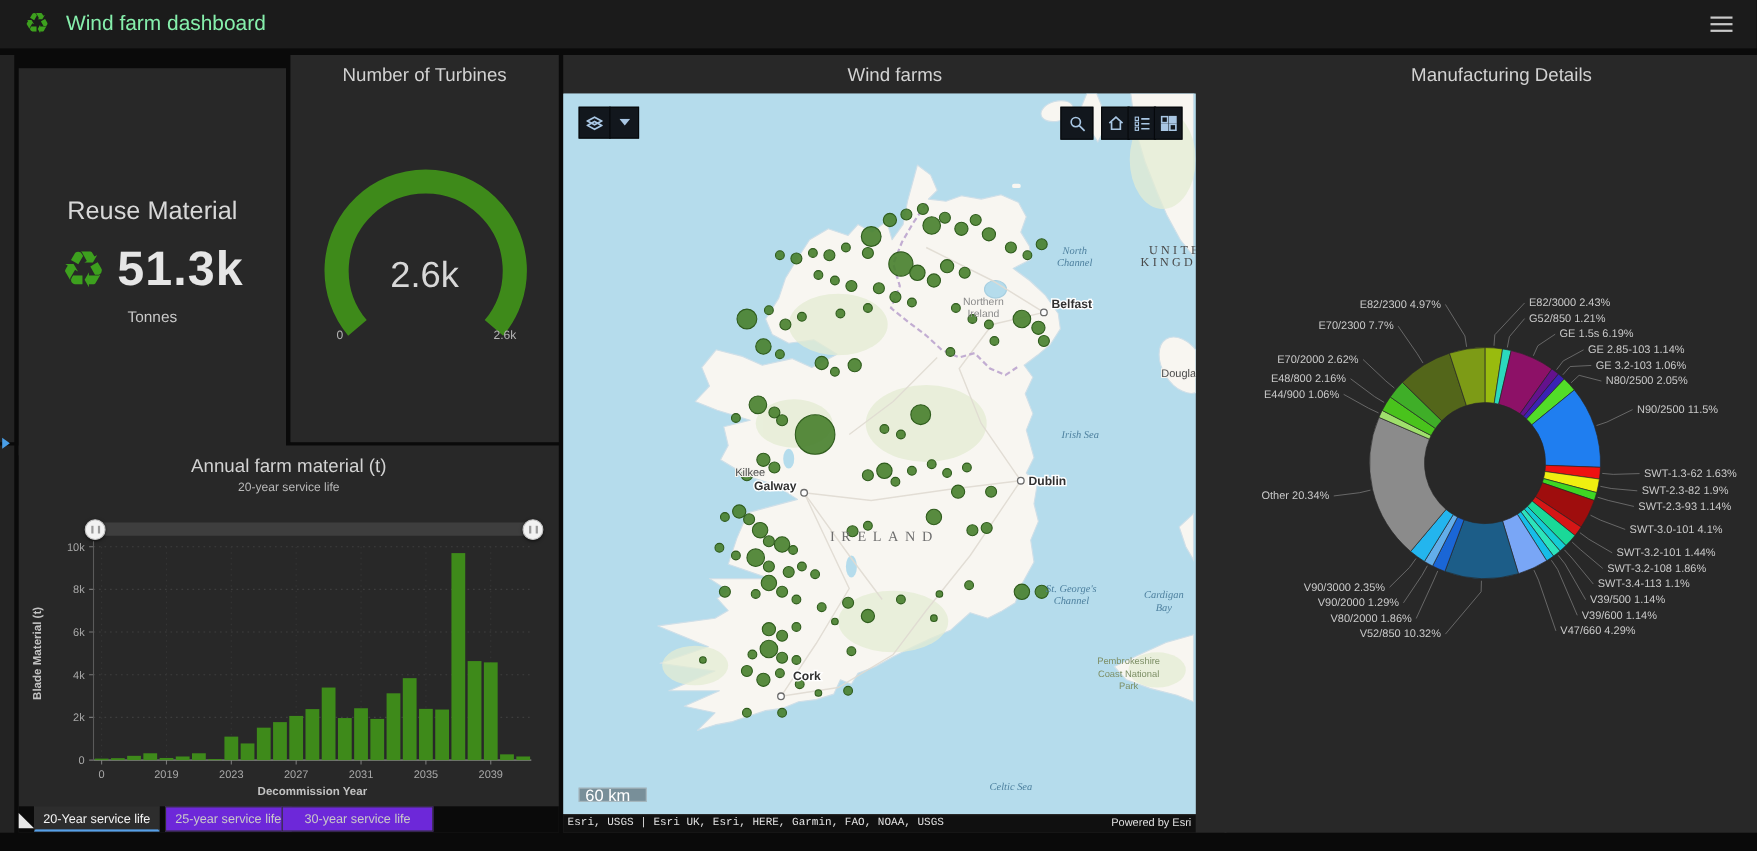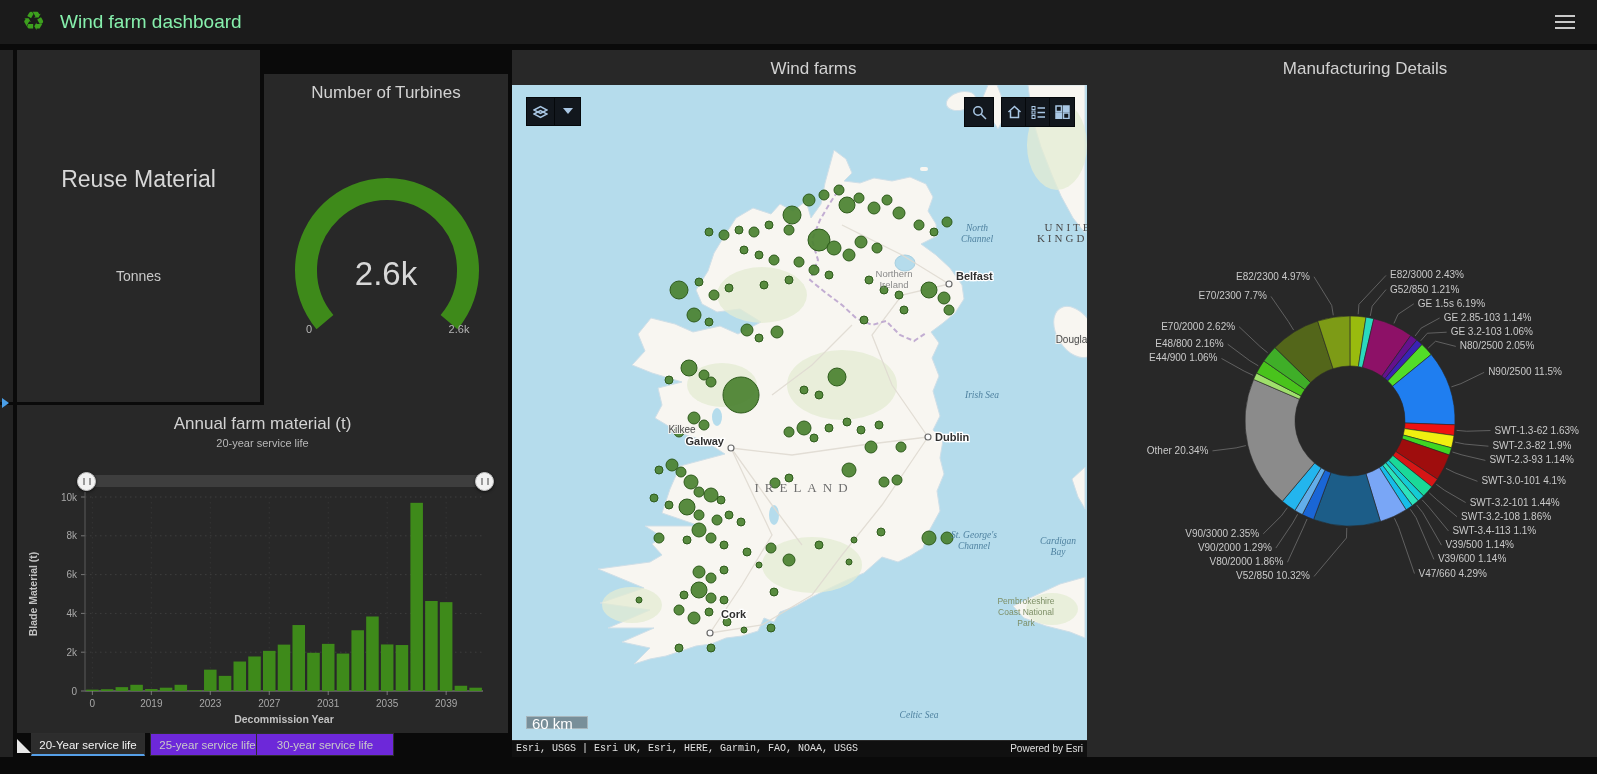--- a/index.html
+++ b/index.html
@@ -76,26 +76,29 @@
     <div></div>
       <div></div>
       <div></div>
   </div>
 </div>
 
 <div class="strip-rect" style="top:50px;height:352px;"></div>
 <div class="strip-rect" style="top:405px;height:352px;"></div>
 <div id="expander"></div>
 
-<div class="panel" style="left:17px;top:50px;width:243px;height:352px;">
+<div class="panel" style="left:17px;top:62px;width:243px;height:352px;">
   <div class="panel-title" id="reuse-title">Reuse Material</div>
+  <div id="reuse-row">
+    <span id="reuse-icon">♻</span><span id="reuse-value">51.3k</span>
+  </div>
   <div id="reuse-unit">Tonnes</div>
 </div>
 
-<div class="panel" style="left:264px;top:50px;width:244px;height:352px;margin-top:24px;">
+<div class="panel" style="left:264px;top:50px;width:244px;height:352px;">
   <div class="panel-title" style="top:9px;">Number of Turbines</div>
   <svg id="gauge-svg" class="abs" style="left:0;top:0;" width="244" height="352">
       <path d="M60.95040010736278,248.06579638460968 A81,81 0 1 1 185.04959989263722,248.06579638460968" fill="none" stroke="#3e8a1a" stroke-width="22"></path>
     </svg>
   <div id="gauge-value">2.6k</div>
   <div class="gauge-minmax" style="left:25px;width:40px;text-align:center;">0</div>
   <div class="gauge-minmax" style="left:165px;width:60px;text-align:center;">2.6k</div>
 </div>
 
 <div class="panel" style="left:17px;top:405px;width:491px;height:352px;">

